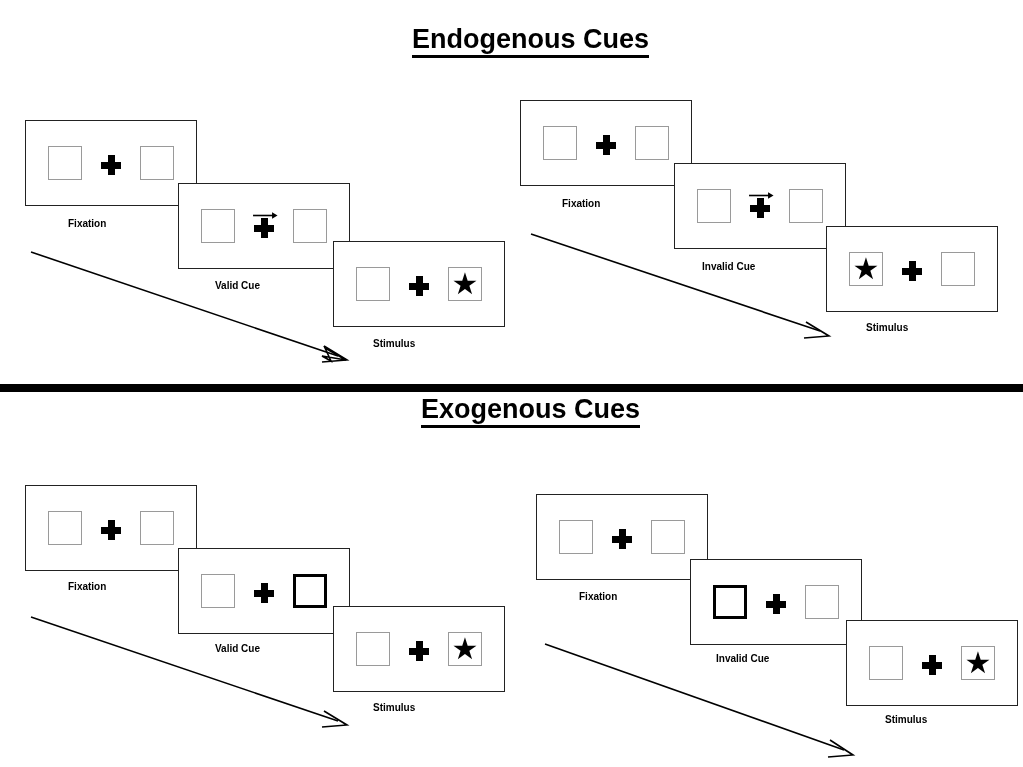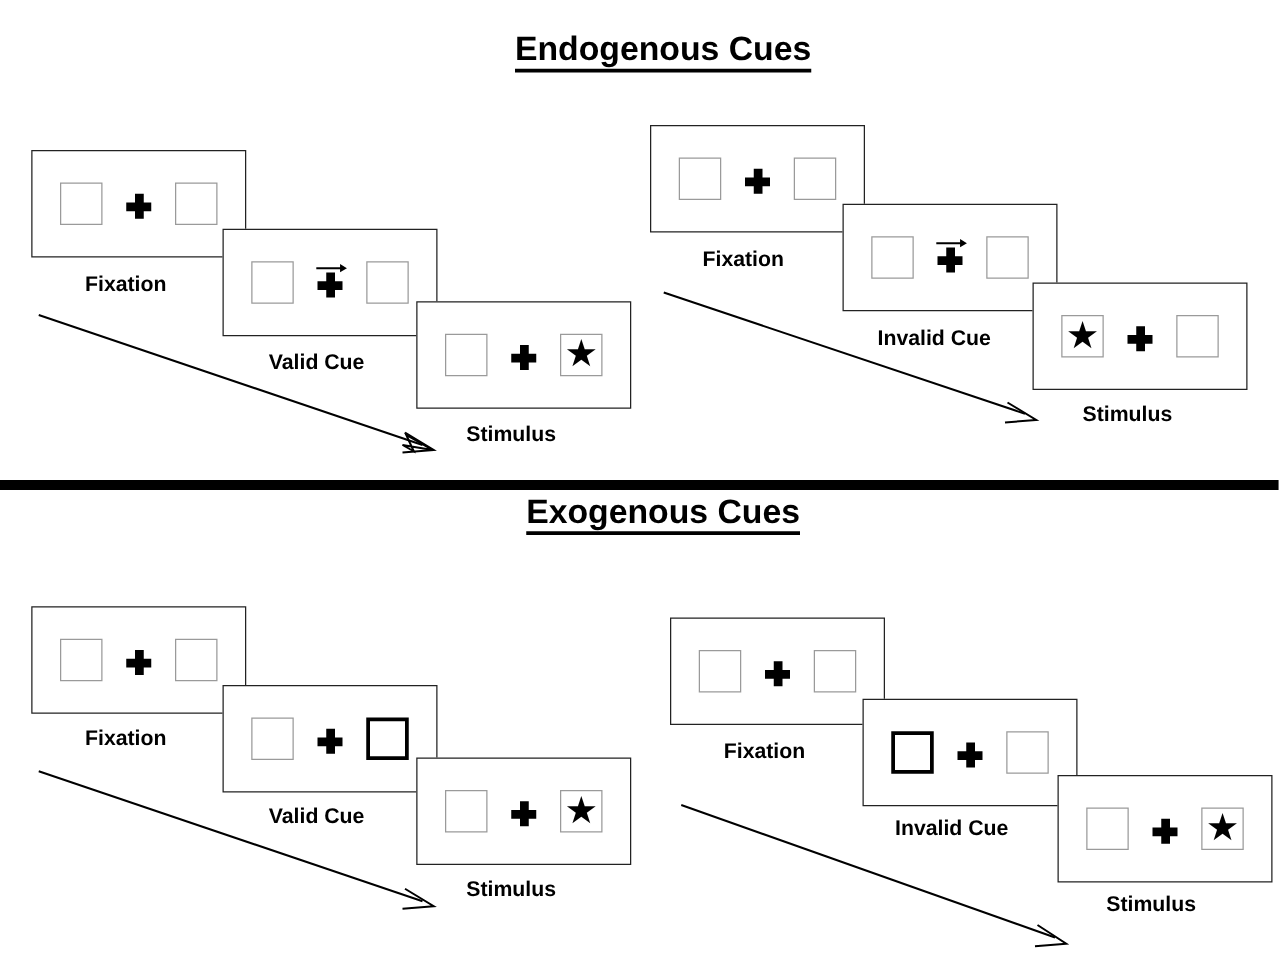--- a/index.html
+++ b/index.html
@@ -133,21 +133,21 @@
     font-size: 30px;
     line-height: 0.9;
     color: #000;
     display: block;
     margin-top: -2px;
   }
 
   
   .caption {
     position: absolute;
-    font-size: 17px;
+    font-size: 10px;
     font-weight: bold;
     color: #000;
     white-space: nowrap;
   }
 
   
   .flow-arrow {
     position: absolute;
     overflow: visible;
   }

